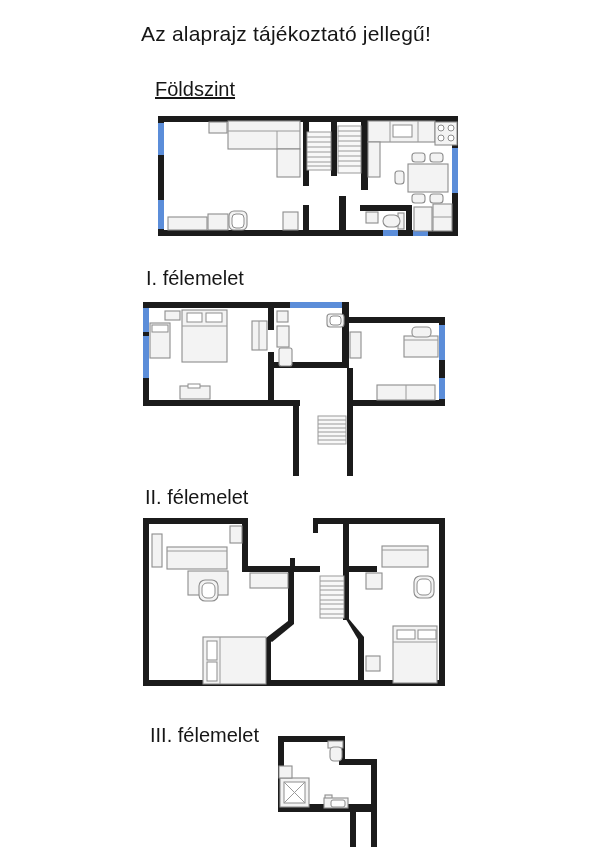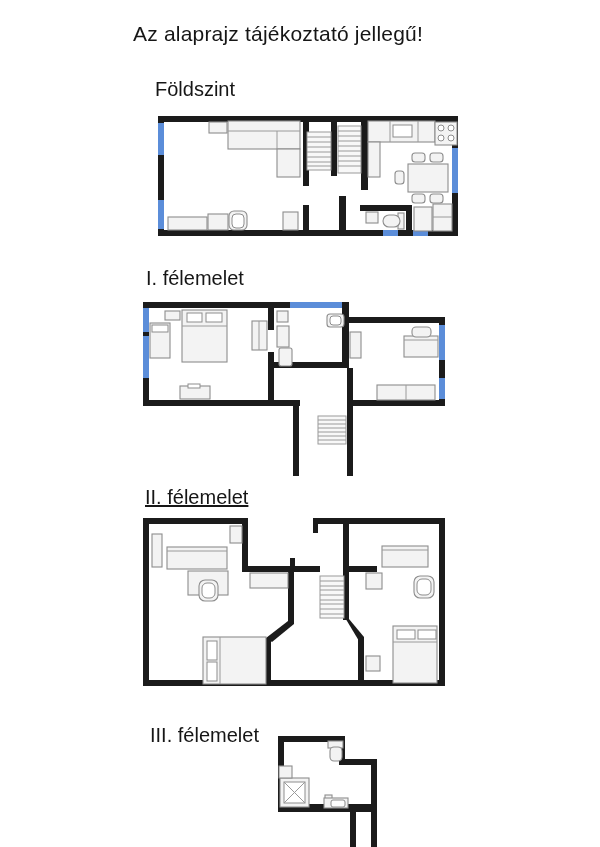--- a/index.html
+++ b/index.html
@@ -1,23 +1,23 @@
 <!DOCTYPE html>
 <html><head>
 <meta charset="utf-8">
 <style>
   html,body{margin:0;padding:0;background:#ffffff;}
   body{width:600px;height:847px;position:relative;overflow:hidden;
        font-family:"Liberation Sans","DejaVu Sans",sans-serif;color:#161616;}
   .page-title{position:absolute;top:22px;left:0;width:556px;text-align:center;
-              font-size:21px;letter-spacing:.2px;}
+              font-size:21px;letter-spacing:.2px;padding-left:8px;}
   .floor-label{position:absolute;font-size:20px;}
-  #lbl-0{left:155px;top:78px;}
+  #lbl-0{left:155px;top:78px;text-decoration:underline;}
   #lbl-1{left:146px;top:267px;text-align:right;}
-  #lbl-2{left:145px;top:486px;text-decoration:underline;}
+  #lbl-2{left:145px;top:486px;}
   #lbl-3{left:150px;top:724px;}
   svg{position:absolute;display:block;}
   #plan-0{left:140px;top:110px;}
   #plan-1{left:140px;top:298px;}
   #plan-2{left:140px;top:514px;}
   #plan-3{left:275px;top:734px;}
   .wall{fill:#1b1b1b;}
   .win{fill:#5b8dd9;}
   .furn{fill:#f3f3f3;stroke:#8d8d8d;stroke-width:1.1;}
   .furnw{fill:#ffffff;stroke:#8d8d8d;stroke-width:1;}

